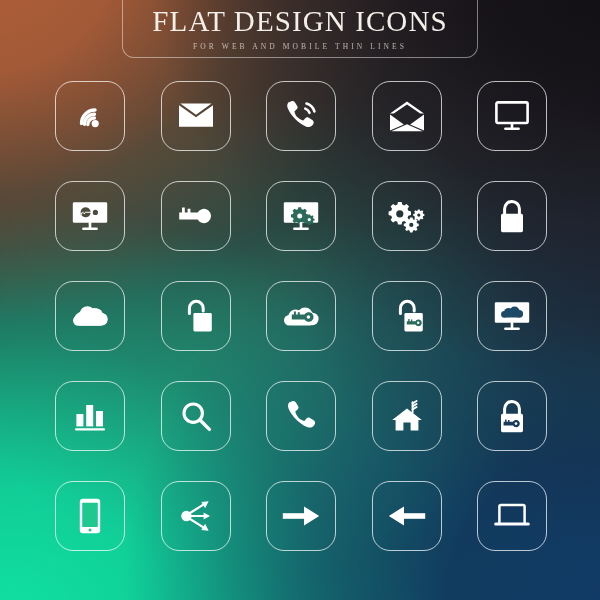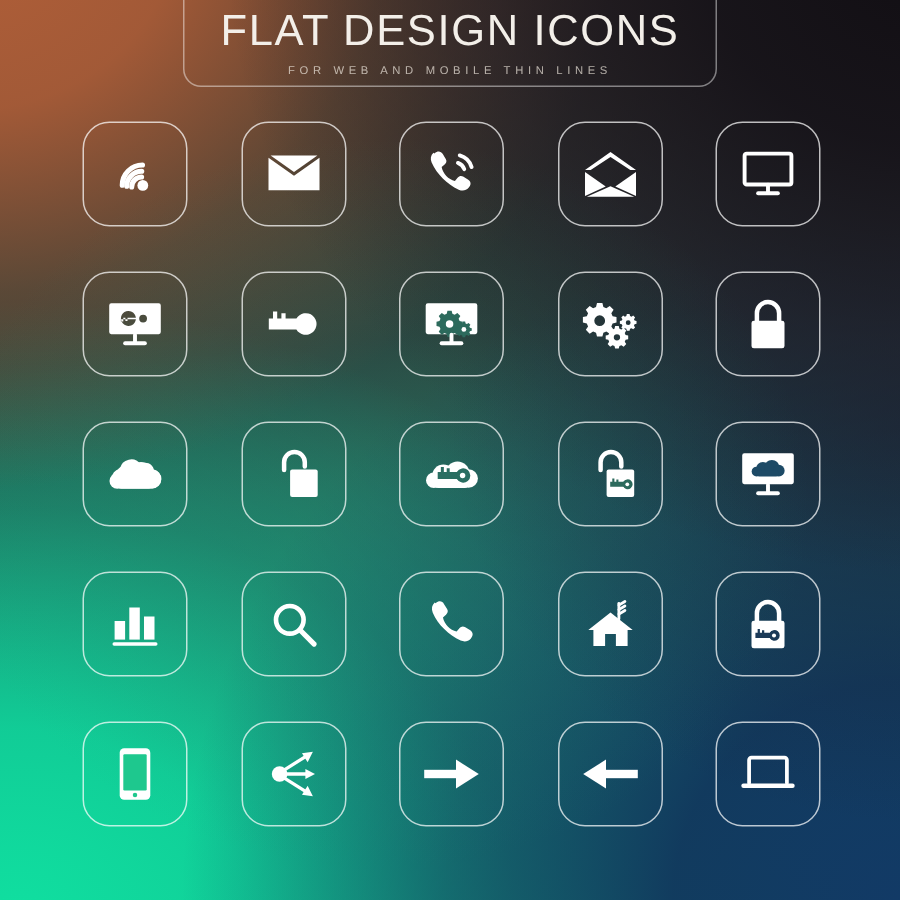--- a/index.html
+++ b/index.html
@@ -13,20 +13,21 @@
     font-family: "Liberation Sans", sans-serif;
   }
 
   
   #stage {
     position: relative;
     width: 600px;
     height: 600px;
     overflow: hidden;
     background: #2a5f55;
+    font-family: Liberation Serif, serif;
   }
   .bg-layer {
     position: absolute;
     inset: 0;
   }
   
   .bg-base {
     background: linear-gradient(175deg, #3a2a24 0%, #2c3c38 38%, #1f8f72 78%, #13d79a 100%);
   }
   

